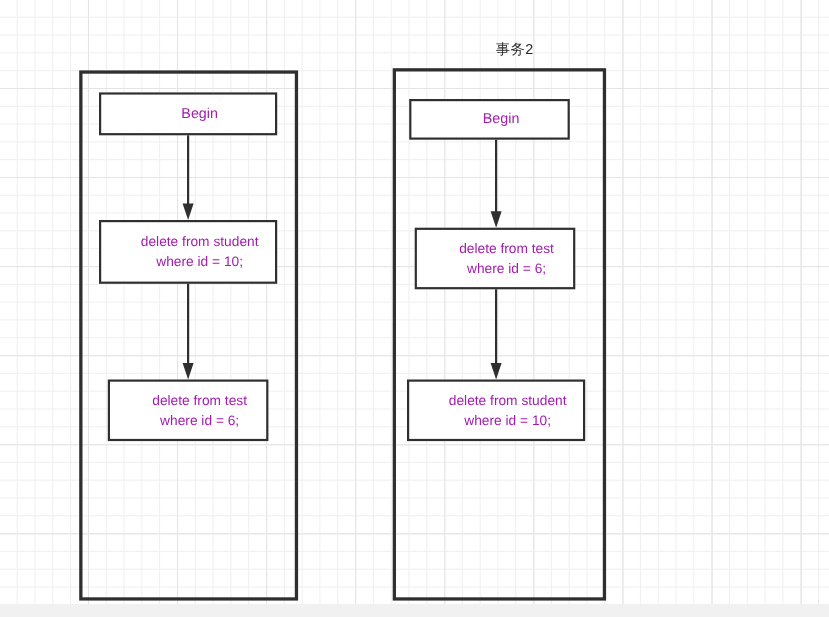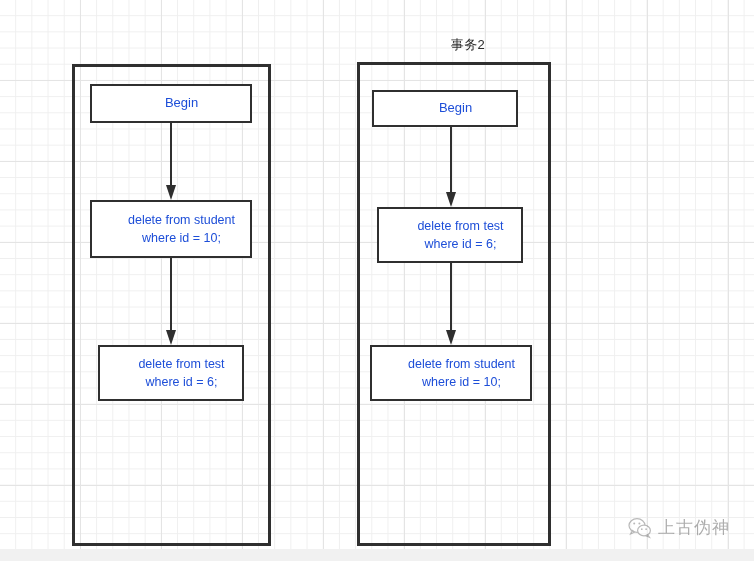--- a/index.html
+++ b/index.html
@@ -56,21 +56,21 @@
 
   .node-box {
     position: absolute;
     border: 2px solid #2f2f2f;
     background: #ffffff;
     box-sizing: border-box;
     display: flex;
     align-items: center;
     justify-content: center;
     text-align: center;
-    color: #1d4ed8;
+    color: #a21caf;
     font-size: 12.5px;
     line-height: 1.45;
     white-space: pre-line;
     padding-left: 21px;
   }
   .node-box.begin { font-size: 13px; }
 
   .arrow {
     position: absolute;
     width: 14px;
@@ -144,28 +144,13 @@
   <div class="arrow" style="left:444px; top:263px; height:82px;">
     <svg width="14" height="82" viewBox="0 0 14 82">
       <line x1="7" y1="0" x2="7" y2="71" stroke="#2f2f2f" stroke-width="2"></line>
       <polygon points="7,82 2,67 12,67" fill="#2f2f2f"></polygon>
     </svg>
   </div>
 
   <div class="node-box" style="left:370px; top:345px; width:162px; height:56px;">delete from student
 where id = 10;</div>
 
-  <div class="watermark" style="left:628px; top:516px;">
-    <span class="wm-icon">
-      <svg width="24" height="22" viewBox="0 0 24 22">
-        <ellipse cx="9" cy="8.5" rx="8" ry="6.8" fill="none" stroke="#5a5a5a" stroke-width="1.2"></ellipse>
-        <path d="M4.5 13.5 L2.6 17 L6.4 15.2 Z" fill="none" stroke="#5a5a5a" stroke-width="1.2"></path>
-        <circle cx="6.2" cy="6.6" r="1" fill="#5a5a5a"></circle>
-        <circle cx="11.4" cy="6.6" r="1" fill="#5a5a5a"></circle>
-        <ellipse cx="16" cy="13.5" rx="6.4" ry="5.4" fill="#ffffff" stroke="#5a5a5a" stroke-width="1.2"></ellipse>
-        <path d="M19.6 17.6 L21.4 20.2 L18.3 19 Z" fill="none" stroke="#5a5a5a" stroke-width="1.2"></path>
-        <circle cx="13.8" cy="12.2" r="0.85" fill="#5a5a5a"></circle>
-        <circle cx="18.1" cy="12.2" r="0.85" fill="#5a5a5a"></circle>
-      </svg>
-    </span>
-    <span class="wm-text">上古伪神</span>
-  </div>
 </div>
 
 </body></html>

